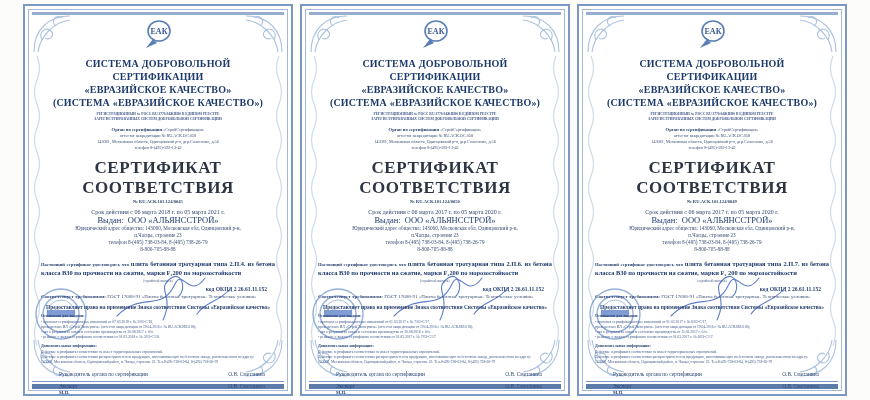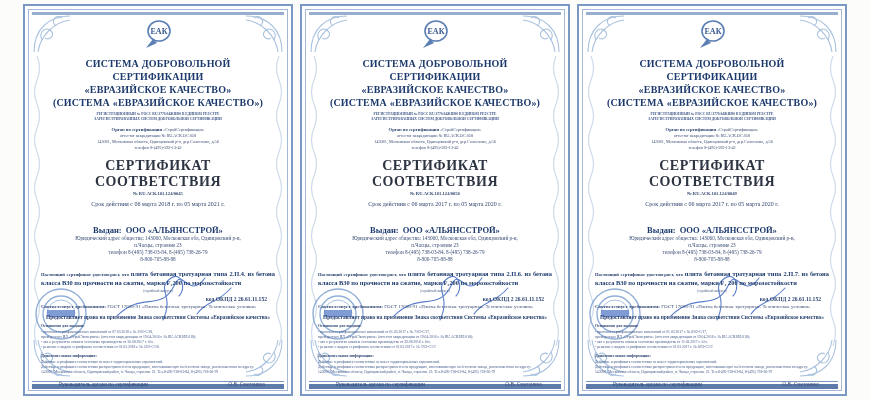--- a/index.html
+++ b/index.html
@@ -23,24 +23,24 @@
   .corner.br{bottom:16px;right:7px;transform:scale(-1,-1);}
   .edge{position:absolute;top:50px;bottom:55px;width:9px;opacity:.7;}
   .edge.left{left:8px;}
   .edge.right{right:8px;transform:scaleX(-1);}
   .content{position:relative;padding:11px 16px 16px;text-align:center;}
   .logo{margin:2px auto 2px;width:34px;height:32px;}
   .sys{font-weight:bold;color:#1d3a6c;font-size:10px;line-height:1.3;letter-spacing:.2px;}
   .reg{margin-top:3px;font-weight:bold;color:#41598a;font-size:3.6px;line-height:1.35;}
   .org{margin-top:5px;font-size:4.2px;line-height:1.4;color:#3a4d74;}
   .org b{font-size:4.6px;color:#2c4372;}
-  .title{margin-top:7px;font-weight:bold;color:#2d3442;font-size:14px;letter-spacing:.6px;}
+  .title{margin-top:7px;font-weight:bold;color:#2d3442;font-size:17px;letter-spacing:.6px;}
   .number{font-weight:bold;color:#33476f;font-size:4.6px;margin-top:1px;}
   .validity{margin-top:5px;font-size:6px;color:#33476f;}
-  .issued{margin-top:18px;font-weight:bold;color:#1d3a6c;font-size:8.5px;}
+  .issued{margin-top:0;font-weight:normal;color:#1d3a6c;font-size:8.5px;}
   .issued .lbl{margin-right:4px;}
   .addr{font-size:5.2px;line-height:1.35;color:#3a4d74;}
   .statement{margin-top:7px;text-align:justify;font-size:5px;line-height:1.4;color:#2c4372;}
   .statement .pre{font-weight:bold;font-size:4.6px;}
   .statement .prod{font-weight:bold;font-size:6.4px;color:#1d3a6c;}
   .serial{font-size:3.6px;color:#51648c;margin-top:1px;}
   .okpd{font-weight:bold;font-size:5.6px;color:#2c4372;text-align:right;margin-top:3px;padding-right:8px;}
   .conform{margin-top:2px;text-align:left;font-size:5px;line-height:1.35;color:#3a4d74;}
   .conform b{font-size:5px;color:#2c4372;}
   .right-line{margin-top:4px;font-weight:bold;font-size:5.4px;color:#2c4372;}

